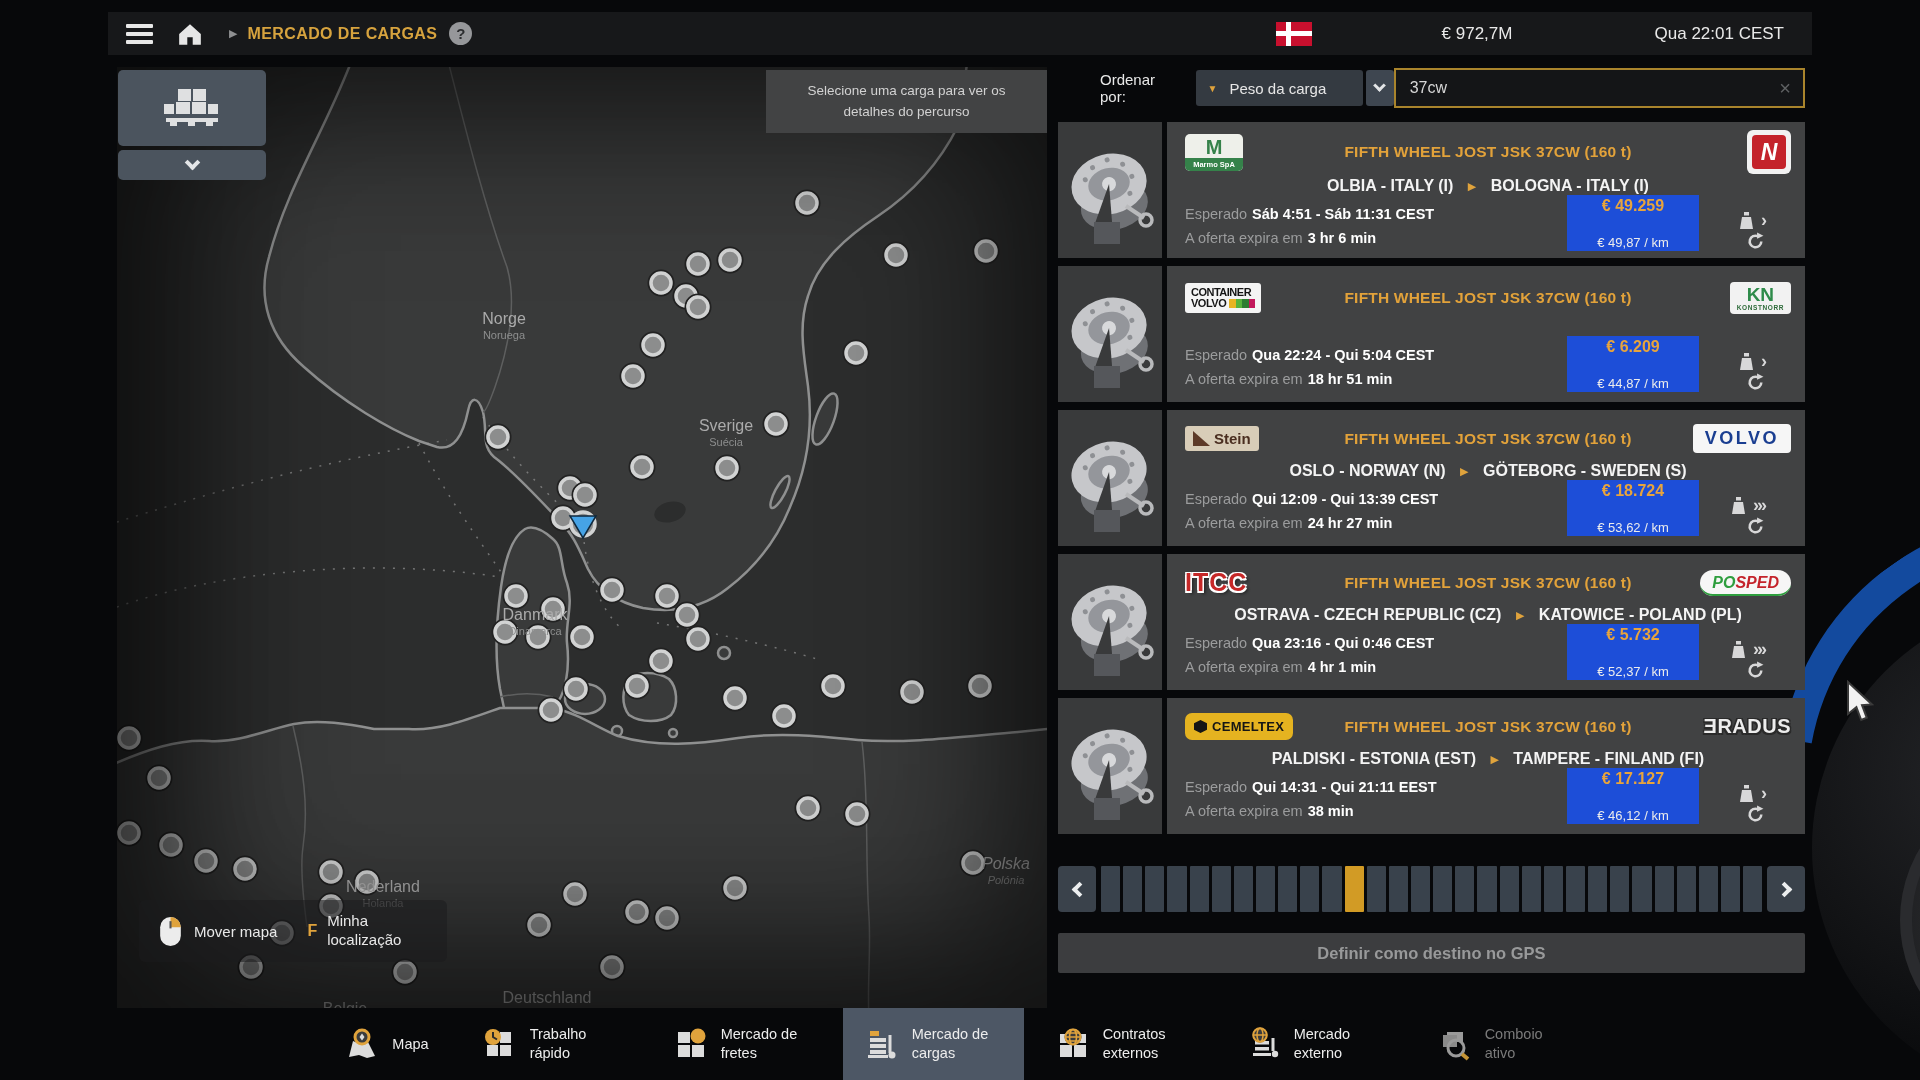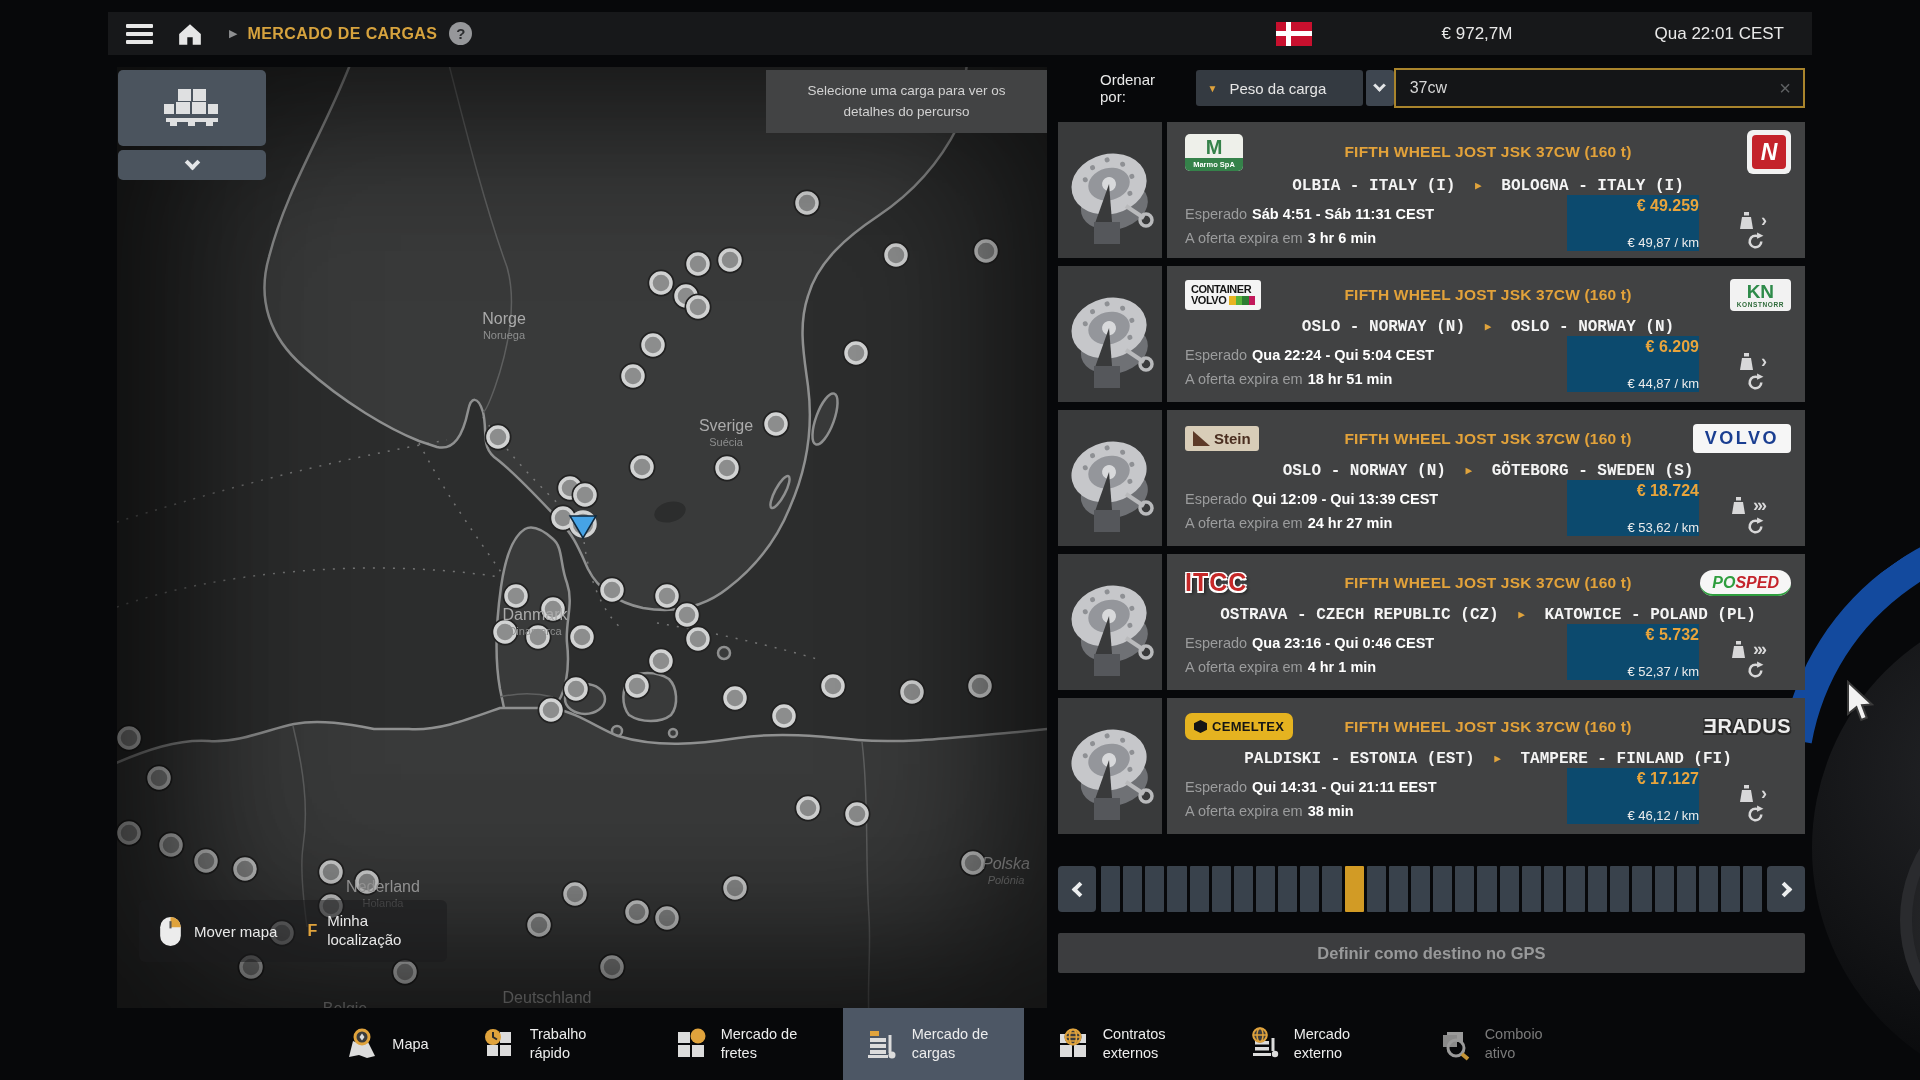--- a/index.html
+++ b/index.html
@@ -71,27 +71,27 @@
   .cargo-list{position:absolute;left:0;top:62px;width:100%;display:flex;flex-direction:column;gap:8px;}
   .cargo{height:136px;display:flex;}
   .cargo-photo{width:104px;flex:none;margin-right:5px;background:#393a3b;}
   .cargo-main{flex:1;background:#414243;padding:8px 14px 10px 18px;display:flex;flex-direction:column;}
   .cargo-top{display:flex;align-items:center;height:48px;}
   .logo-slot{width:132px;flex:none;display:flex;align-items:center;}
   .logo-slot.dst{justify-content:flex-end;}
   .logo{display:flex;align-items:center;justify-content:center;}
   .logo span:empty{display:none;}
   .cargo-title{flex:1;text-align:center;color:#e2a23a;font-weight:bold;font-size:15.5px;letter-spacing:.2px;}
-  .cargo-route{text-align:center;color:#f4f4f4;font-weight:bold;font-size:16px;margin-top:3px;font-family:Liberation Mono, monospace;}
+  .cargo-route{text-align:center;color:#f4f4f4;font-weight:bold;font-size:16px;margin-top:3px;}
   .route-arrow{color:#e0a33c;font-size:11px;margin:0 10px;vertical-align:1px;}
   .cargo-bottom{display:flex;align-items:flex-end;margin-top:auto;}
   .cargo-times{font-size:14.5px;color:#9b9c9d;line-height:1.7;white-space:nowrap;}
   .cargo-times .val{color:#ffffff;font-weight:bold;margin-left:5px;}
-  .price-box{margin-left:auto;width:132px;height:56px;background:#0c4a6e;display:flex;flex-direction:column;
-    justify-content:center;text-align:center;gap:20px;flex:none;align-items:flex-end;}
+  .price-box{margin-left:auto;width:132px;height:56px;background:#1d4ed8;display:flex;flex-direction:column;
+    justify-content:center;text-align:center;gap:20px;flex:none;}
   .price{color:#e8a43c;font-weight:bold;font-size:16px;}
   .price-km{color:#ececec;font-size:13px;}
   .cargo-icons{flex:none;display:flex;flex-direction:column;align-items:flex-end;gap:3px;
     margin-left:10px;margin-right:26px;width:56px;}
   .ci-row{display:flex;align-items:center;gap:7px;}
   .chevs{color:#d8d8d9;font-weight:bold;font-size:18px;letter-spacing:-2px;line-height:1;}
   
   .logo-marmo{flex-direction:column;background:#eef0ea;border-radius:5px;width:58px;overflow:hidden;padding-top:2px;}
   .logo-marmo .lg-initial{font-weight:bold;color:#35824a;font-size:20px;line-height:22px;}
   .logo-marmo .lg-caption{background:#35824a;color:#fff;font-size:7.5px;font-weight:bold;width:100%;
@@ -625,25 +625,20 @@
         </div>
         <div class="cargo-title">FIFTH WHEEL JOST JSK 37CW (160 t)</div>
         <div class="logo-slot dst">
           <div class="logo dest-konstnorr">
             <span class="dl-text">KN</span>
 
             <span class="dl-sub">KONSTNORR</span>
           </div>
         </div>
       </div>
-      <div class="cargo-route">
-        <span>OSLO - NORWAY (N)</span>
-        <span class="route-arrow">▶</span>
-        <span>OSLO - NORWAY (N)</span>
-      </div>
       <div class="cargo-bottom">
         <div class="cargo-times">
           <div><span class="lbl">Esperado</span><span class="val">Qua 22:24 - Qui 5:04 CEST</span></div>
           <div><span class="lbl">A oferta expira em</span><span class="val">18 hr 51 min</span></div>
         </div>
         <div class="price-box">
           <div class="price">€ 6.209</div>
           <div class="price-km">€ 44,87 / km</div>
         </div>
         <div class="cargo-icons">

